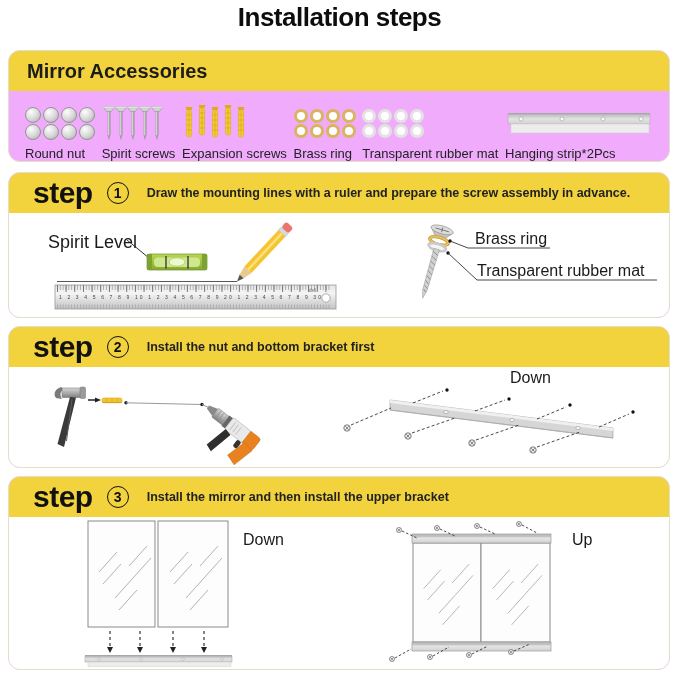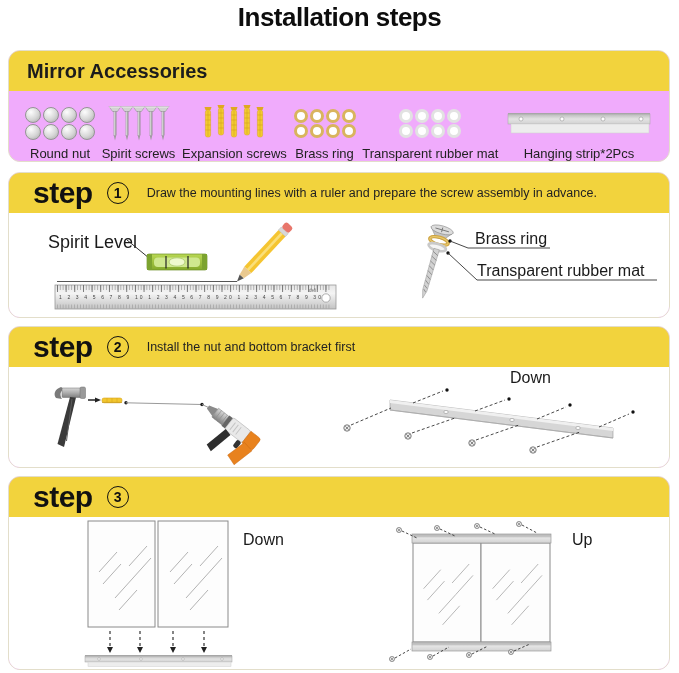--- a/index.html
+++ b/index.html
@@ -8,25 +8,25 @@
   .title { position:absolute; left:0; top:2px; width:679px; text-align:center;
     font-size:26px; font-weight:800; letter-spacing:-0.5px; color:#0d0d0d; }
   .panel { position:absolute; left:8px; width:662px; background:#f0abfc;
     border:1px solid #e3deca; border-radius:12px; overflow:hidden; }
   .panel-header { height:40px; background:#f2d33d; display:flex; align-items:center; }
   .acc-header-label { font-size:20px; font-weight:700; padding-left:18px; color:#1c1c1c; }
   .step-word { font-size:30px; font-weight:800; padding-left:24px; color:#111; letter-spacing:-0.5px; }
   .step-circle { width:22px; height:22px; border:1.6px solid #111; border-radius:50%;
     margin-left:14px; display:flex; align-items:center; justify-content:center;
     font-size:14px; font-weight:600; color:#111; }
-  .step-desc { font-size:12.5px; font-weight:400; margin-left:18px; color:#222; }
+  .step-desc { font-size:12.5px; font-weight:700; margin-left:18px; color:#222; }
   .panel-content { position:relative; width:660px; background:#fff; }
   .acc-row { display:flex; justify-content:space-between; align-items:flex-end;
     padding:6px 16px 0 16px; height:70px; }
-  .acc-item { display:flex; flex-direction:column; align-items:center; }
+  .acc-item { display:flex; flex-direction:column; align-items:flex-start; }
   .acc-iconbox { height:42px; display:flex; align-items:center; justify-content:center; }
   .acc-label { font-size:13px; color:#222; white-space:nowrap; margin-top:2px; }
   .nut-grid, .ring-grid { display:grid; grid-template-columns:repeat(4,auto); gap:1px 2px; }
   .nut { width:16px; height:16px; border-radius:50%; border:1px solid #949494;
     background:radial-gradient(circle at 35% 30%, #fdfdfd, #d6d6d6 55%, #a6a6a6); }
   .ring { width:14px; height:14px; border-radius:50%; background:#fff; }
   .ring.brass { border:3.5px solid #d9b45e; }
   .ring.mat { border:3.5px solid #e2e2e2; }
   .anno { position:absolute; white-space:nowrap; color:#1a1a1a; }
   .anno-lg { font-size:18px; }
@@ -322,20 +322,21 @@
         <circle cx="624" cy="45" r="1.7" fill="#111"></circle>
     </svg>
     <span class="anno anno-md" style="left:501px;top:2px">Down</span>
   </div>
 </div>
 
 <div class="panel" style="top:476px;height:194px">
   <div class="panel-header">
     <span class="step-word">step</span>
     <span class="step-circle">3</span>
+    <span class="step-desc">Install the mirror and then install the upper bracket</span>
   </div>
   <div class="panel-content" style="height:153px">
     <svg class="layer" width="660" height="153" viewBox="0 0 660 153">
 
       <g>
         <rect x="79" y="4" width="67" height="106" fill="#fdfdfd" stroke="#8a8a8a" stroke-width="1"></rect>
         <rect x="149" y="4" width="70" height="106" fill="#fdfdfd" stroke="#8a8a8a" stroke-width="1"></rect>
         <use href="#hatch" transform="translate(82,9)"></use>
         <use href="#hatch" transform="translate(153,9)"></use>
       </g>

